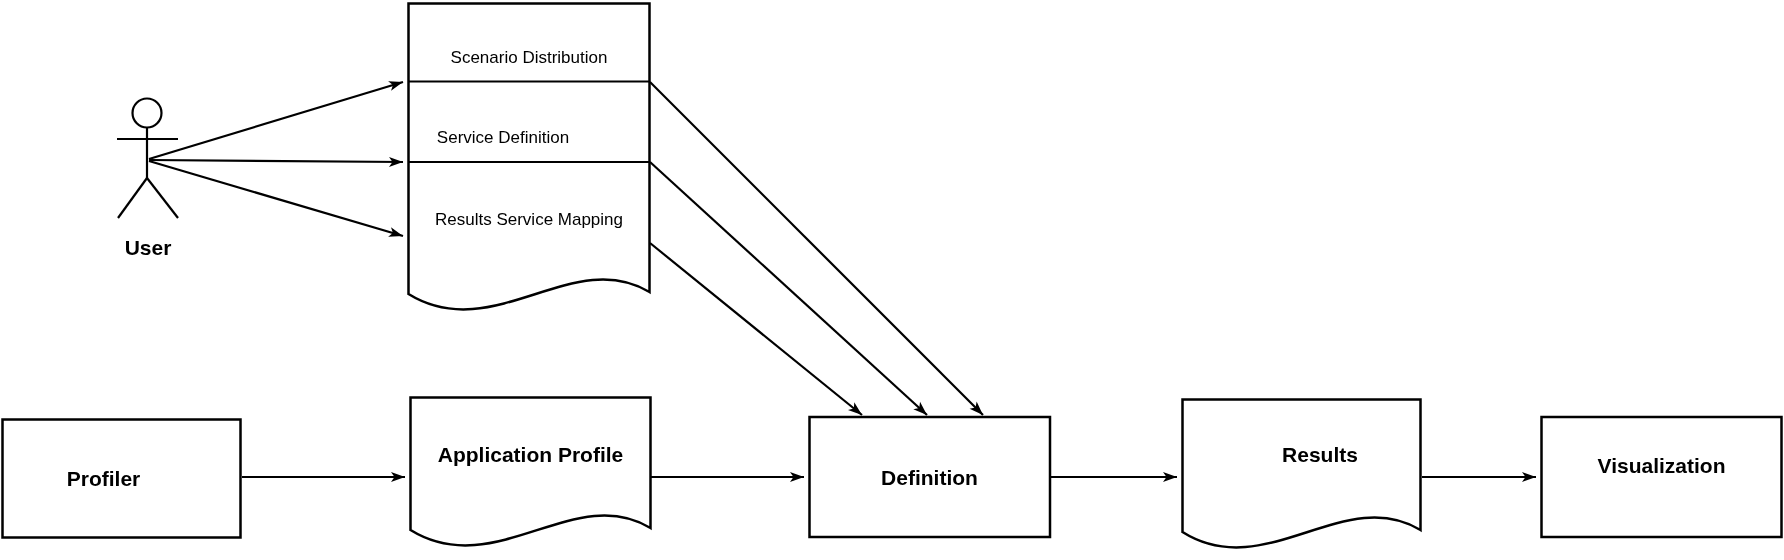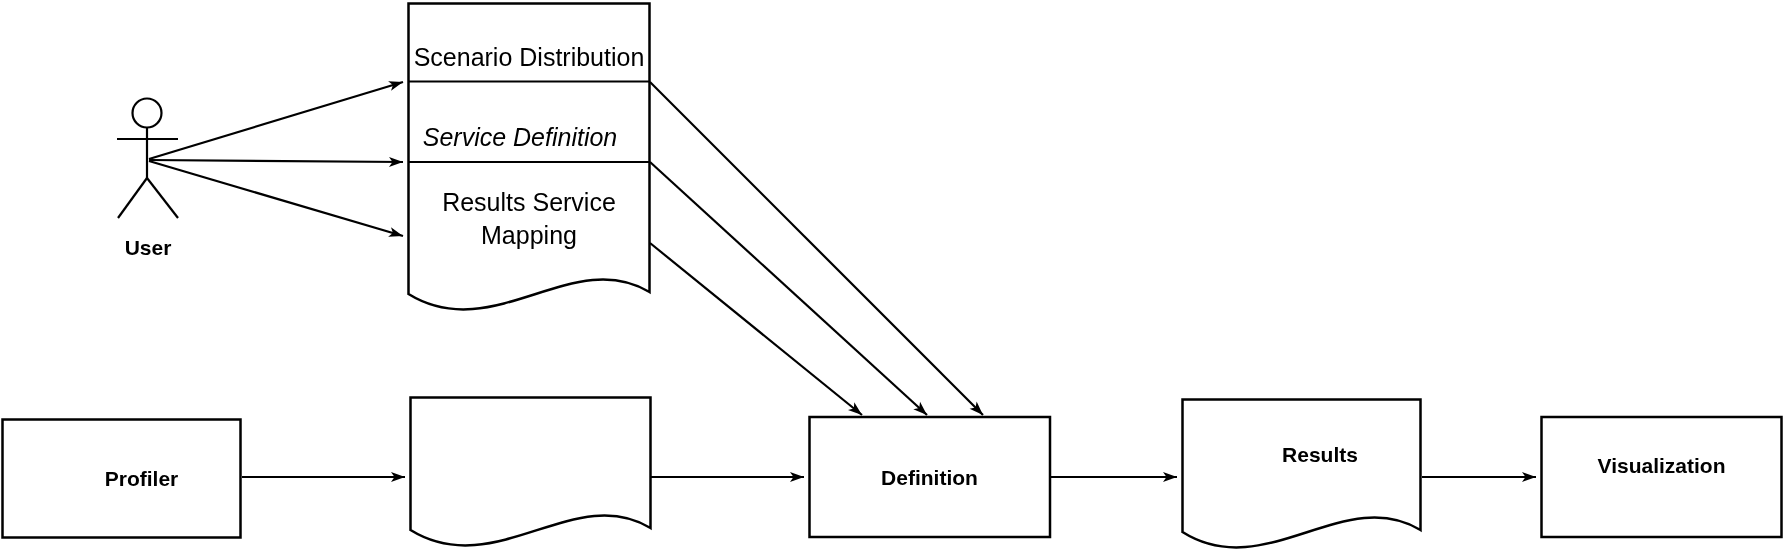--- a/index.html
+++ b/index.html
@@ -10,21 +10,21 @@
     font-family:"Liberation Sans", sans-serif;
     overflow:hidden;
   }
   .canvas svg{position:absolute;left:0;top:0;}
   .label{
     position:absolute;
     display:flex;align-items:center;justify-content:center;
     text-align:center;color:#000000;
     line-height:33px;
   }
-  .section-label{font-size:25px;font-weight:400;}
+  .section-label{font-size:17px;font-weight:400;}
   .node-label{font-size:21px;font-weight:700;}
 </style>
 </head>
 <body>
 
 <div class="canvas">
 
   <svg width="1784" height="560" viewBox="0 0 1784 560">
     <defs>
       <marker id="arrow" markerUnits="userSpaceOnUse" markerWidth="16" markerHeight="12" refX="15" refY="6" orient="auto">
@@ -67,28 +67,29 @@
     <g stroke="#000000" stroke-width="2.2">
       <line x1="242" y1="477" x2="405" y2="477" marker-end="url(#arrow)"></line>
       <line x1="651" y1="477" x2="804" y2="477" marker-end="url(#arrow)"></line>
       <line x1="1051" y1="477" x2="1177" y2="477" marker-end="url(#arrow)"></line>
       <line x1="1422" y1="477" x2="1536" y2="477" marker-end="url(#arrow)"></line>
     </g>
   </svg>
 
   <div class="label section-label" style="left:408px;top:40px;width:242px;height:34px;">Scenario Distribution</div>
 
-  <div class="label section-label" style="left:408px;top:120px;width:224px;height:34px;font-style:italic;">Service Definition</div>
+  <div class="label section-label" style="left:391px;top:120px;width:224px;height:34px;">Service Definition</div>
 
   <div class="label section-label" style="left:418px;top:186px;width:222px;height:66px;">Results Service Mapping</div>
 
   <div class="label node-label" style="left:95px;top:230px;width:106px;height:34px;">User</div>
 
-  <div class="label node-label" style="left:2px;top:419px;width:203px;height:118px;padding-left:38px;">Profiler</div>
+  <div class="label node-label" style="left:2px;top:419px;width:203px;height:118px;">Profiler</div>
 
+  <div class="label node-label" style="left:416px;top:397px;width:229px;height:115px;">Application Profile</div>
 
   <div class="label node-label" style="left:809px;top:417px;width:241px;height:120px;">Definition</div>
 
   <div class="label node-label" style="left:1182px;top:399px;width:276px;height:110px;">Results</div>
 
   <div class="label node-label" style="left:1541px;top:417px;width:241px;height:96px;">Visualization</div>
 
 </div>
 
 </body></html>

